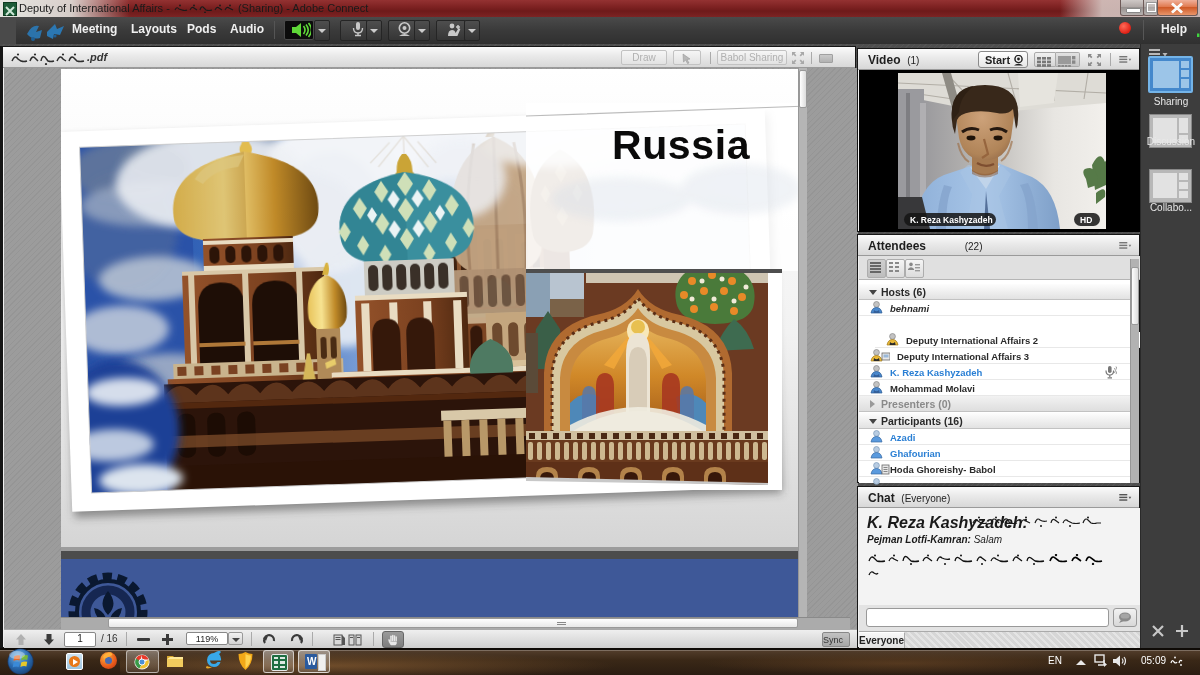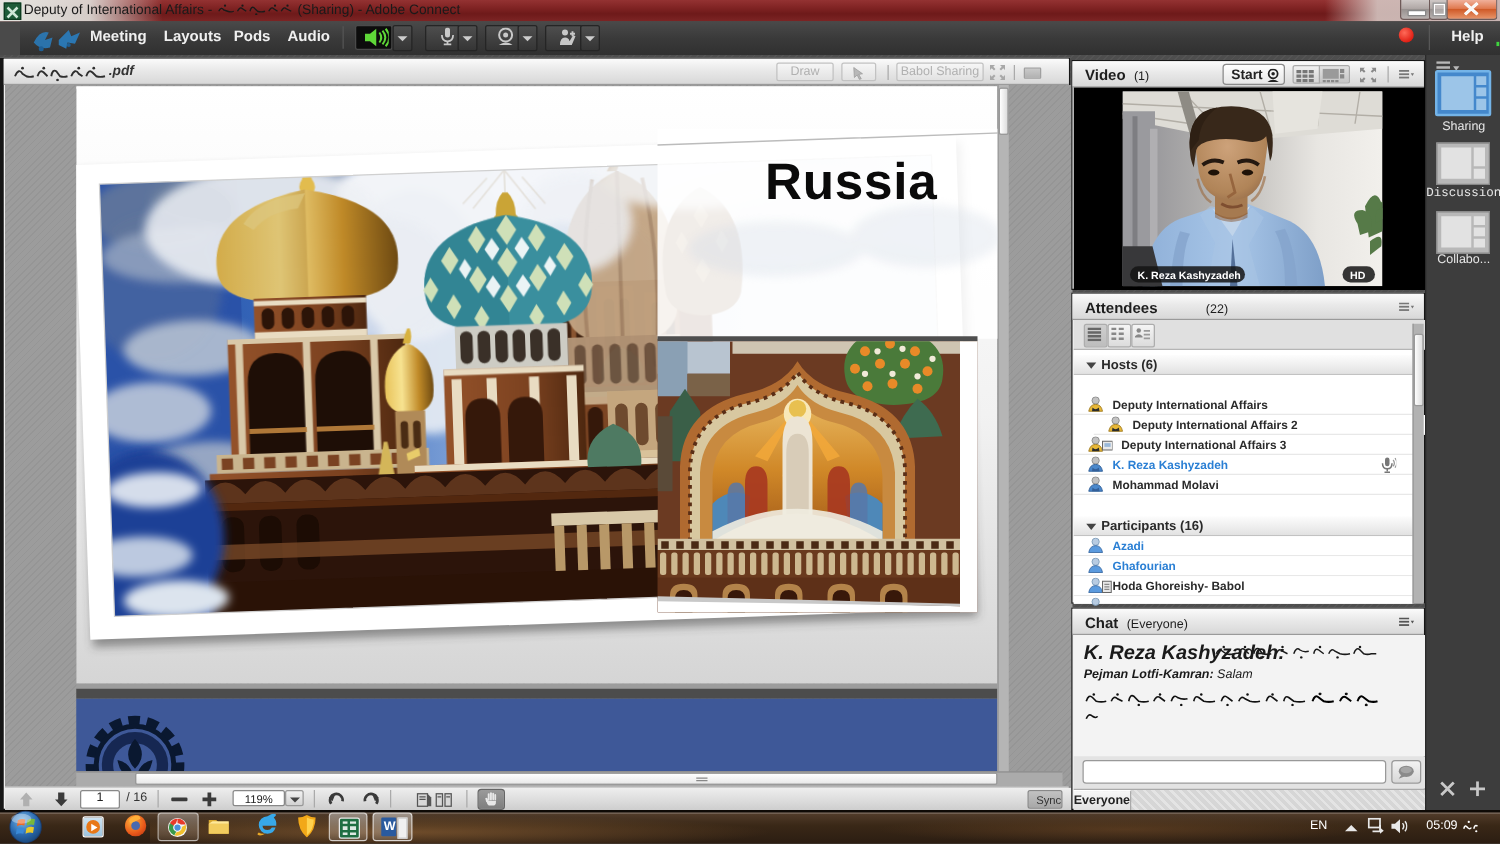--- a/index.html
+++ b/index.html
@@ -763,21 +763,21 @@
             <g fill="#e8e8e8">
               <rect x="3.2" y="1.5" width="1.5" height="6" rx=".75"></rect>
               <rect x="5" y=".8" width="1.5" height="6.5" rx=".75"></rect>
               <rect x="6.8" y="1.2" width="1.5" height="6" rx=".75"></rect>
               <rect x="8.5" y="2.2" width="1.4" height="5" rx=".7"></rect>
               <path d="M1.2,5.5 q1,-.8 2,.4 l.4,2.5 -1.6,.4 Z"></path>
               <path d="M2.2,7.5 h7.6 q.4,2.5 -1.4,3.8 h-4.4 q-1.6,-1.2 -1.8,-3.8 Z"></path>
             </g>
           </svg>
       </div>
-      <div class="abs" style="left:818px;top:2px;width:28px;height:15px;background:linear-gradient(180deg,#c2c2c2,#a8a8a8);border:1px solid #888;border-radius:2px;font-size:9px;text-align:right;color:#333;padding-top:2px;box-sizing:border-box;">Sync</div>
+      <div class="abs" style="left:818px;top:2px;width:28px;height:15px;background:linear-gradient(180deg,#c2c2c2,#a8a8a8);border:1px solid #888;border-radius:2px;font-size:9px;text-align:left;color:#333;padding-top:2px;box-sizing:border-box;">Sync</div>
     </div>
   </div>
   <div class="abs pod" id="videopod">
     <div class="podhead"></div>
     <div class="podtitle">Video&nbsp;&nbsp;<span style="font-weight:normal;font-size:10px;">(1)</span></div>
     <div class="abs" style="left:120px;top:2px;width:50px;height:17px;background:linear-gradient(180deg,#ffffff,#e6e6e6);border:1px solid #8a8a8a;border-radius:3px;box-sizing:border-box;">
       <span style="position:absolute;left:6px;top:2px;font-size:11px;font-weight:bold;color:#222;">Start</span>
       <svg style="position:absolute;left:34px;top:3px;" width="11" height="11" viewBox="0 0 11 11">
           <circle cx="5.5" cy="4" r="3.6" fill="none" stroke="#222" stroke-width="1.4"></circle>
           <circle cx="5.5" cy="4" r="1.4" fill="#222"></circle>
@@ -955,27 +955,27 @@
               <rect x="7" y="8" width="5" height="1.4"></rect>
             </g>
           </svg>
       </div>
     </div>
     <div class="abs" style="left:1px;top:45px;width:271px;height:203px;background:#fff;"></div>
     <div class="abs secthead" style="top:49px;">
       <div class="tri" style="left:10px;top:6px;border-left:4px solid transparent;border-right:4px solid transparent;border-top:5px solid #444;"></div>
       <div class="sectlabel">Hosts (6)</div>
     </div>
-    <div class="abs attrow" style="top:81px;">
+    <div class="abs attrow" style="top:65px;">
         <svg class="pic" width="14" height="13" viewBox="0 0 14 13">
           <circle cx="6.5" cy="3.4" r="2.9" fill="#c2c2c2" stroke="#888" stroke-width=".7"></circle>
-          <path d="M1,12 q1,-5.5 5.5,-5.5 q4.5,0 5.5,5.5 Z" fill="#e8b838" stroke="#a07818" stroke-width=".7"></path>
-          <path d="M4,9 q2.5,2.6 5,0 l.6,3 h-6 Z" fill="#2a2a2a"></path>
-        </svg>
-        <span class="attname">Deputy International Affairs</span>
+          <path d="M1,12 q1,-5.5 5.5,-5.5 q4.5,0 5.5,5.5 Z" fill="#4a88cc" stroke="#2a5a94" stroke-width=".7"></path>
+          <path d="M4,9 q2.5,2.6 5,0 l.6,3 h-6 Z" fill="#335f99"></path>
+        </svg>
+        <span class="attname" style="font-style:italic;">behnami</span>
       </div>
     <div class="abs attrow" style="top:97px;margin-left:16px;">
         <svg class="pic" width="14" height="13" viewBox="0 0 14 13">
           <circle cx="6.5" cy="3.4" r="2.9" fill="#c2c2c2" stroke="#888" stroke-width=".7"></circle>
           <path d="M1,12 q1,-5.5 5.5,-5.5 q4.5,0 5.5,5.5 Z" fill="#e8b838" stroke="#a07818" stroke-width=".7"></path>
           <path d="M4,9 q2.5,2.6 5,0 l.6,3 h-6 Z" fill="#2a2a2a"></path>
         </svg>
         <span class="attname">Deputy International Affairs 2</span>
       </div>
     <div class="abs attrow" style="top:113px;">
@@ -1003,20 +1003,24 @@
         </svg>
       </div>
     <div class="abs attrow" style="top:145px;">
         <svg class="pic" width="14" height="13" viewBox="0 0 14 13">
           <circle cx="6.5" cy="3.4" r="2.9" fill="#c2c2c2" stroke="#888" stroke-width=".7"></circle>
           <path d="M1,12 q1,-5.5 5.5,-5.5 q4.5,0 5.5,5.5 Z" fill="#4a88cc" stroke="#2a5a94" stroke-width=".7"></path>
           <path d="M4,9 q2.5,2.6 5,0 l.6,3 h-6 Z" fill="#335f99"></path>
         </svg>
         <span class="attname">Mohammad Molavi</span>
       </div>
+    <div class="abs secthead" style="top:161px;background:linear-gradient(180deg,#f2f2f2,#dedede);">
+      <div class="tri" style="left:11px;top:4px;border-top:4px solid transparent;border-bottom:4px solid transparent;border-left:5px solid #999;"></div>
+      <div class="sectlabel" style="color:#8a8a8a;">Presenters (0)</div>
+    </div>
     <div class="abs secthead" style="top:178px;">
       <div class="tri" style="left:10px;top:6px;border-left:4px solid transparent;border-right:4px solid transparent;border-top:5px solid #444;"></div>
       <div class="sectlabel">Participants (16)</div>
     </div>
     <div class="abs attrow" style="top:194px;">
         <svg class="pic" width="14" height="13" viewBox="0 0 14 13">
           <circle cx="6.5" cy="3.4" r="2.9" fill="#b8cce2" stroke="#7a9ab8" stroke-width=".7"></circle>
           <path d="M1,12 q1,-5.5 5.5,-5.5 q4.5,0 5.5,5.5 Z" fill="#5a9ade" stroke="#3a6aa4" stroke-width=".7"></path>
         </svg>
         <span class="attname" style="color:#2a7fd4;">Azadi</span>
@@ -1133,21 +1137,21 @@
       <div class="abs" style="left:31px;top:3px;width:8px;height:7px;background:#9cc5e8;"></div>
       <div class="abs" style="left:31px;top:12px;width:8px;height:7px;background:#9cc5e8;"></div>
       <div class="abs" style="left:31px;top:21px;width:8px;height:9px;background:#9cc5e8;"></div>
     </div>
     <div class="abs laylabel" style="left:0;top:52px;">Sharing</div>
     <div class="abs laybtn" style="top:70px;">
       <div class="abs" style="left:3px;top:3px;width:24px;height:25px;background:#e2e2e2;"></div>
       <div class="abs" style="left:29px;top:3px;width:9px;height:15px;background:#e2e2e2;"></div>
       <div class="abs" style="left:29px;top:20px;width:9px;height:8px;background:#e2e2e2;"></div>
     </div>
-    <div class="abs laylabel" style="left:0;top:106px;font-family:Liberation Mono, monospace;">Discussion</div>
+    <div class="abs laylabel" style="left:0;top:92px;">Discussion</div>
     <div class="abs laybtn" style="top:125px;">
       <div class="abs" style="left:3px;top:3px;width:24px;height:25px;background:#e2e2e2;"></div>
       <div class="abs" style="left:29px;top:3px;width:9px;height:7px;background:#e2e2e2;"></div>
       <div class="abs" style="left:29px;top:12px;width:9px;height:7px;background:#e2e2e2;"></div>
       <div class="abs" style="left:29px;top:21px;width:9px;height:7px;background:#e2e2e2;"></div>
     </div>
     <div class="abs laylabel" style="left:0;top:158px;">Collabo...</div>
     <svg class="abs" style="left:11px;top:581px;" width="12" height="12" viewBox="0 0 12 12">
         <path d="M1,1 L11,11 M11,1 L1,11" stroke="#c8c8c8" stroke-width="2.2"></path>
       </svg>

